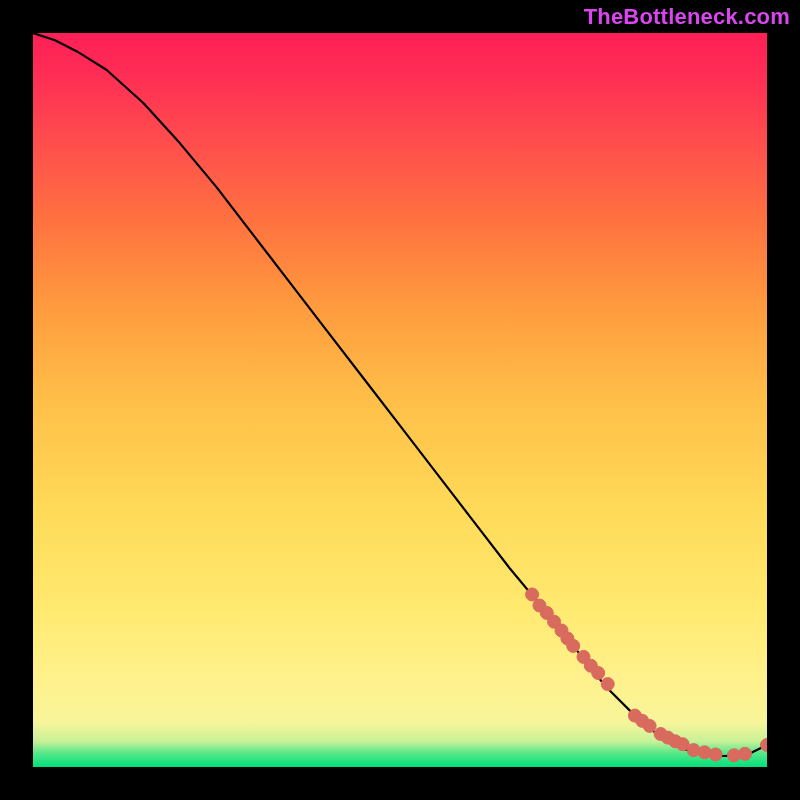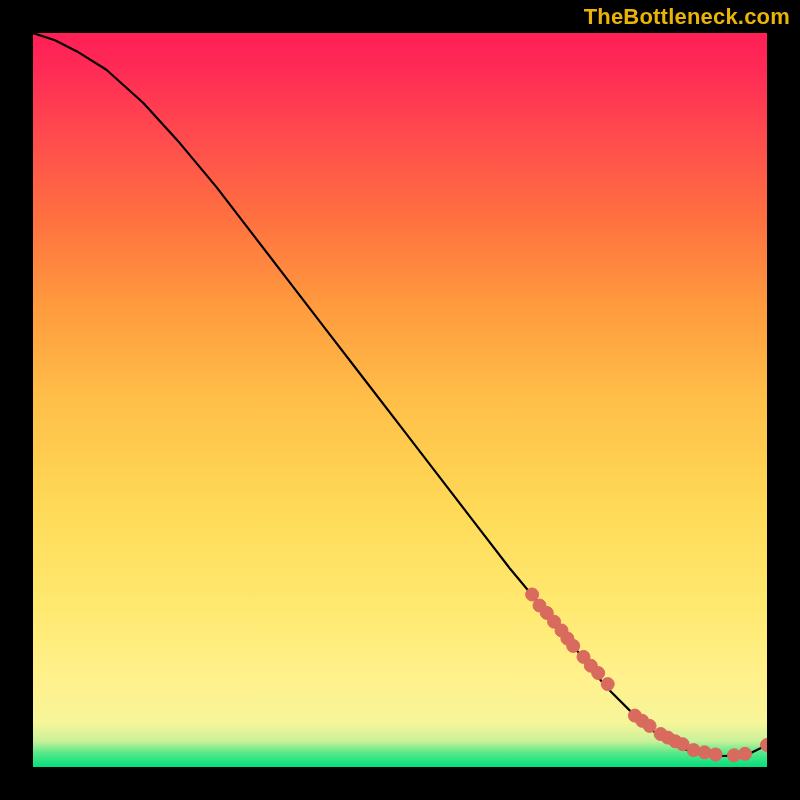--- a/index.html
+++ b/index.html
@@ -14,21 +14,21 @@
   .canvas {
     position: relative;
     width: 800px;
     height: 800px;
     background: #000;
   }
   .watermark {
     position: absolute;
     top: 4px;
     right: 10px;
-    color: #eab308;
+    color: #d946ef;
     font-size: 22px;
     font-weight: 600;
     letter-spacing: 0.2px;
     z-index: 10;
   }
   .plot-area {
     position: absolute;
     left: 33px;
     top: 33px;
     width: 734px;

